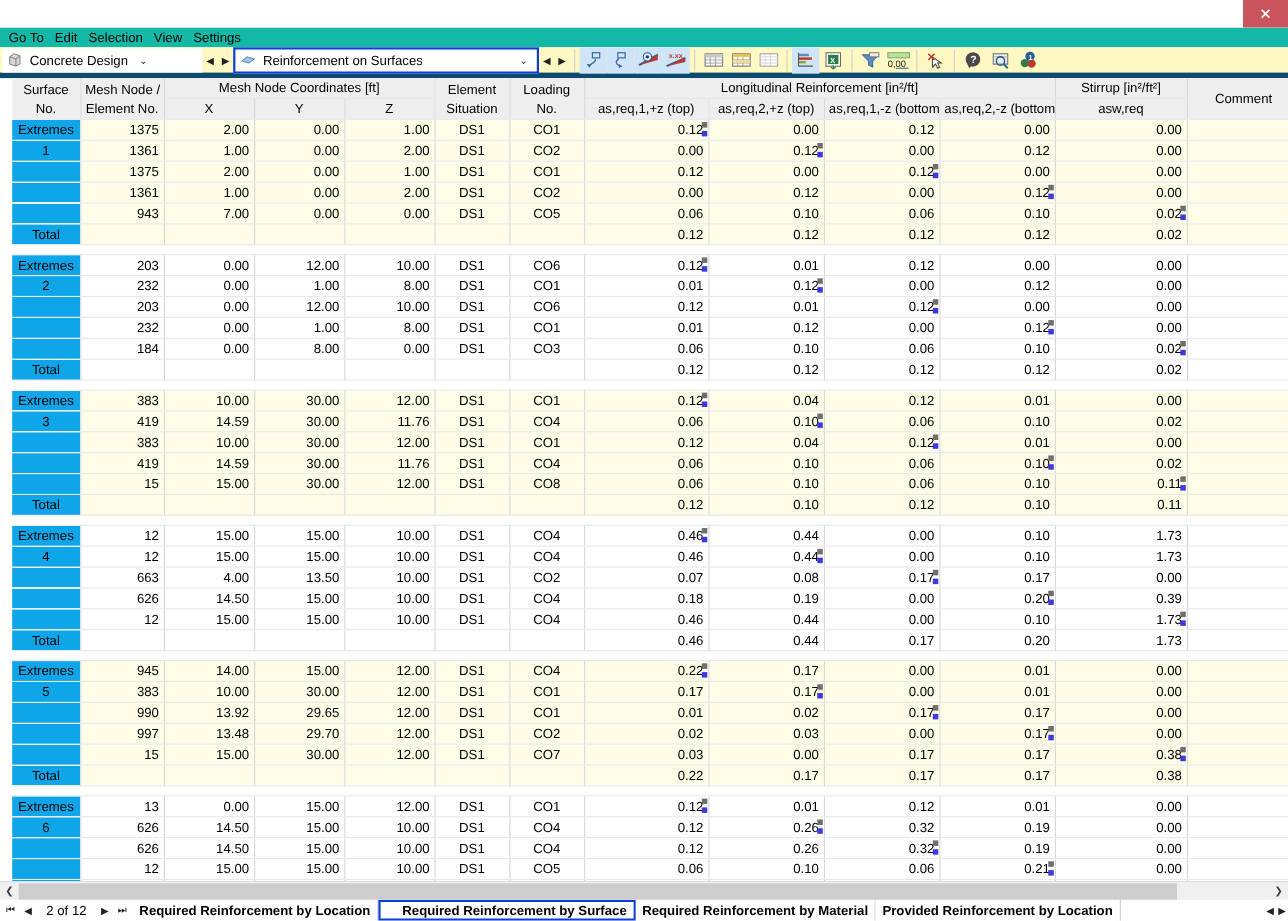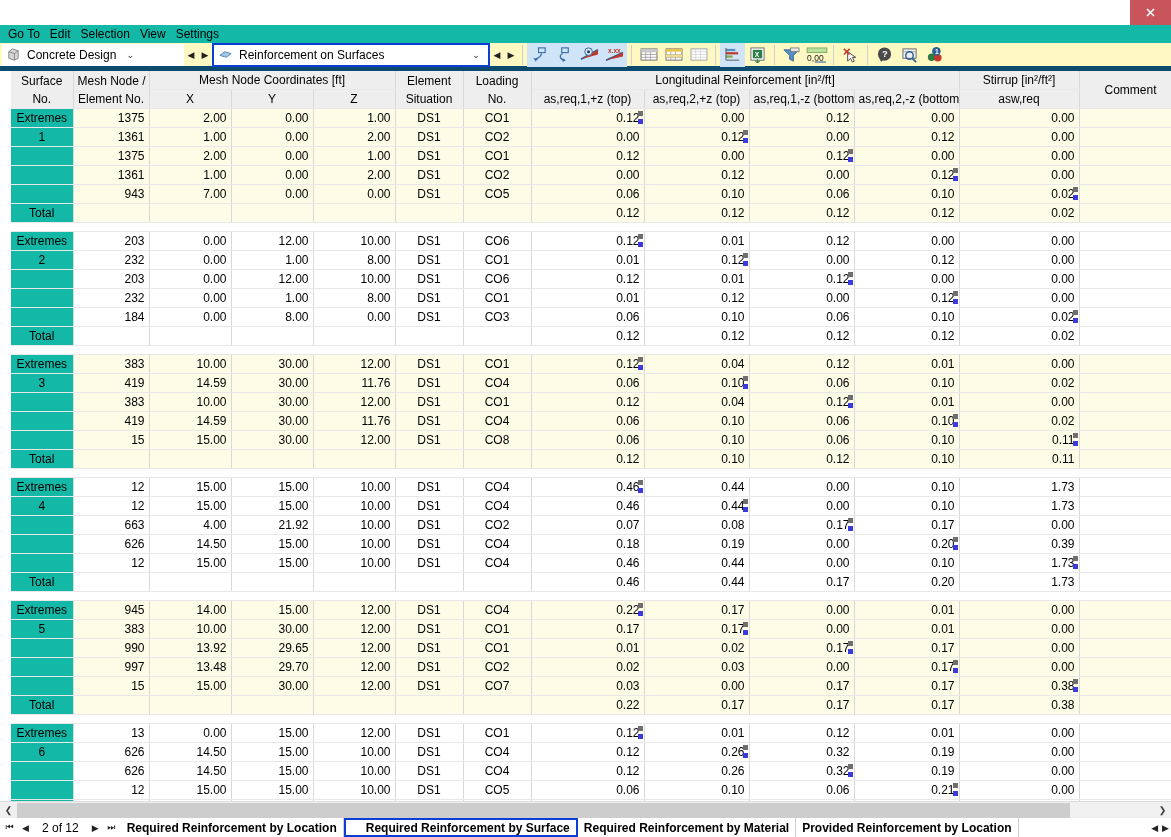--- a/index.html
+++ b/index.html
@@ -158,21 +158,21 @@
     background: #dedede;
     text-align: center;
     border-right: 1px solid #c3c3c3;
   }
   td.num { text-align: right; }
   td.ctr { text-align: center; }
   td.cmt { text-align: left; }
 
   tr.band td { background: #fdfce6; }
   tr.plain td { background: #ffffff; }
-  tr.band td.lbl, tr.plain td.lbl { background: #14b8a6; }
+  tr.band td.lbl, tr.plain td.lbl { background: #0ea5e9; }
   tr.gap td {
     background: #ffffff;
     height: 9px; line-height: 9px;
     border-right: none;
     border-bottom: 1px solid #e8e8e8;
   }
 
   .cellwrap { position: relative; display:block; height:18px; }
   .marker {
     position: absolute;
@@ -1016,21 +1016,21 @@
           </td>
           <td class="num">
             <span class="cellwrap">1.73</span>
           </td>
           <td class="cmt"></td>
         </tr>
         <tr class="plain">
           <td class="lbl"></td>
           <td class="num">663</td>
           <td class="num">4.00</td>
-          <td class="num">21.92</td>
+          <td class="num">13.50</td>
           <td class="num">10.00</td>
           <td class="ctr">DS1</td>
           <td class="ctr">CO2</td>
           <td class="num">
             <span class="cellwrap">0.07</span>
           </td>
           <td class="num">
             <span class="cellwrap">0.08</span>
           </td>
           <td class="num">

